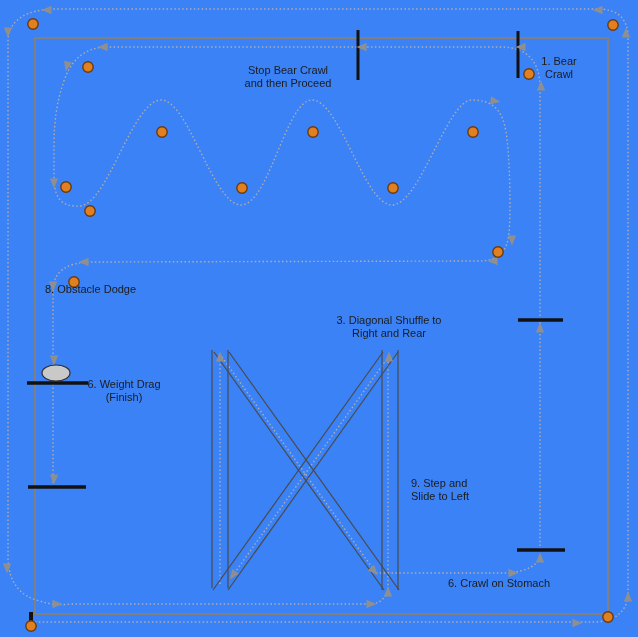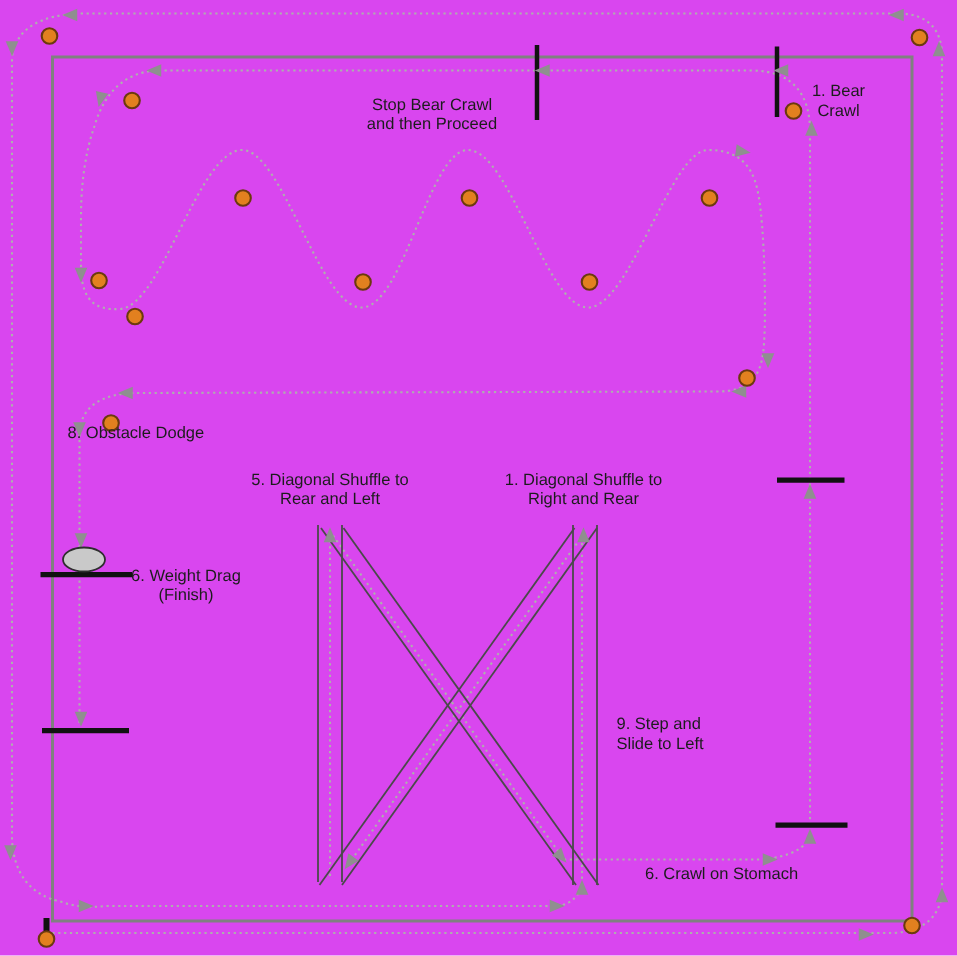--- a/index.html
+++ b/index.html
@@ -1,17 +1,17 @@
 <!DOCTYPE html>
 <html><head>
 <meta charset="utf-8">
 <style>
   html,body{margin:0;padding:0;background:#ffffff;}
   #stage{
-    position:relative;width:638px;height:637px;background:#d946ef;
+    position:relative;width:638px;height:637px;background:#3b82f6;
     font-family:"Liberation Sans", sans-serif;overflow:hidden;
   }
   #course-svg{position:absolute;left:0;top:0;}
   .lbl{
     position:absolute;font-size:11px;line-height:1.2;color:#1c1c1c;
     white-space:pre-line;
   }
   .center{text-align:center;}
   .nowrap{white-space:pre;}
 </style>
@@ -113,22 +113,20 @@
         <circle cx="498" cy="252" r="5.2" fill="#e2801f" stroke="#6b3a0e" stroke-width="1.4"></circle>
         <circle cx="74" cy="282" r="5.2" fill="#e2801f" stroke="#6b3a0e" stroke-width="1.4"></circle>
       </g>
   </svg>
 
   <div class="lbl center" style="left:232px;top:64px;width:112px;">Stop Bear Crawl
 and then Proceed</div>
   <div class="lbl center" style="left:534px;top:55px;width:50px;">1. Bear
 Crawl</div>
   <div class="lbl nowrap" style="left:45px;top:235px;margin-top:48px;">8. Obstacle Dodge</div>
-  <div class="lbl center" style="left:166px;top:314px;width:108px;">5. Diagonal Shuffle to
-Rear and Left</div>
-  <div class="lbl center" style="left:334px;top:314px;width:110px;">1. Diagonal Shuffle to
+  <div class="lbl center" style="left:334px;top:314px;width:110px;">3. Diagonal Shuffle to
 Right and Rear</div>
   <div class="lbl center" style="left:84px;top:378px;width:80px;">6. Weight Drag
 (Finish)</div>
   <div class="lbl" style="left:411px;top:477px;width:76px;">9. Step and
 Slide to Left</div>
-  <div class="lbl nowrap" style="left:430px;top:577px;text-align:right;">6. Crawl on Stomach</div>
+  <div class="lbl nowrap" style="left:448px;top:577px;text-align:right;">6. Crawl on Stomach</div>
 </div>
 
 </body></html>

